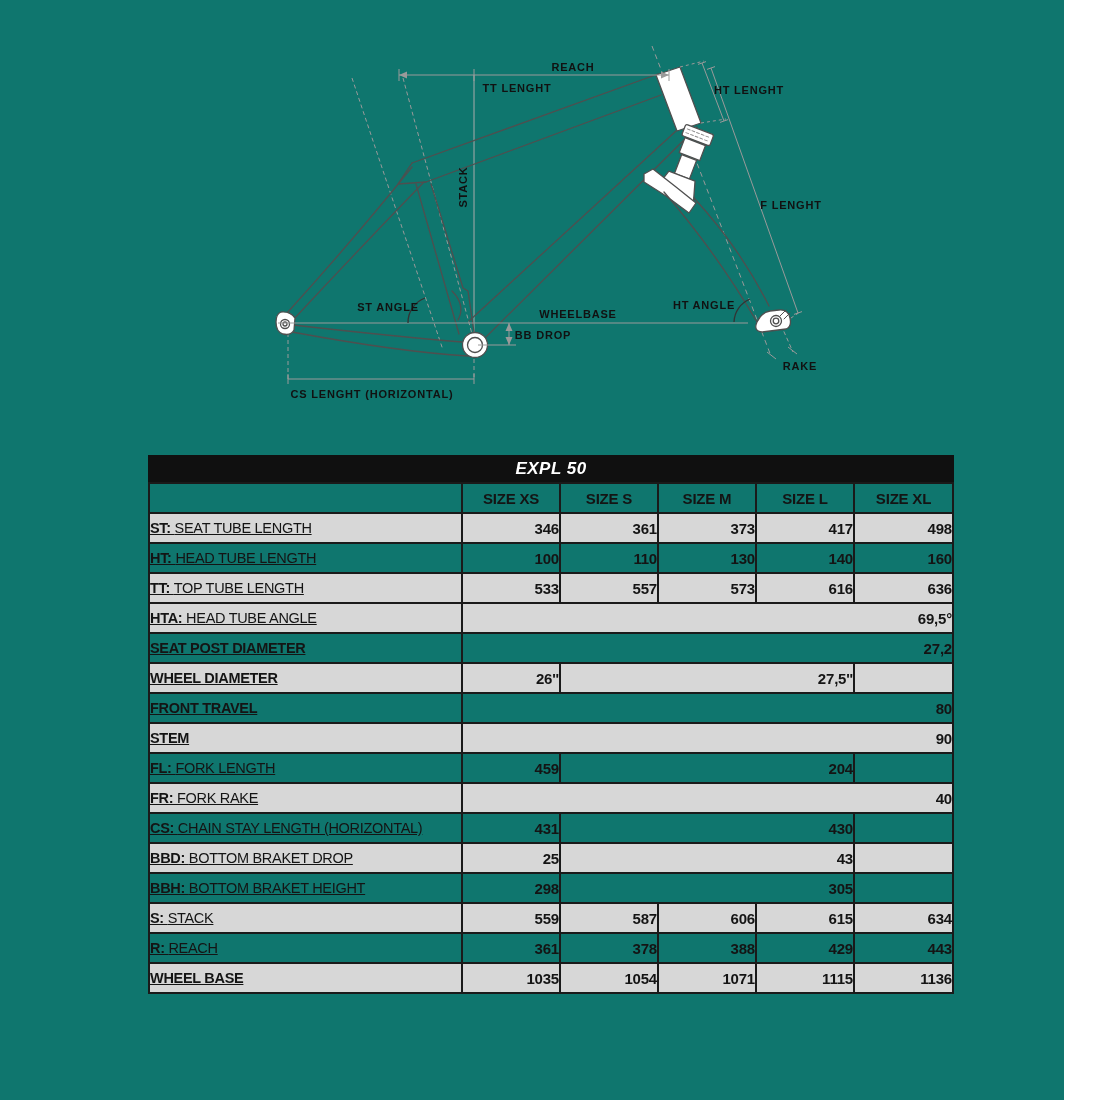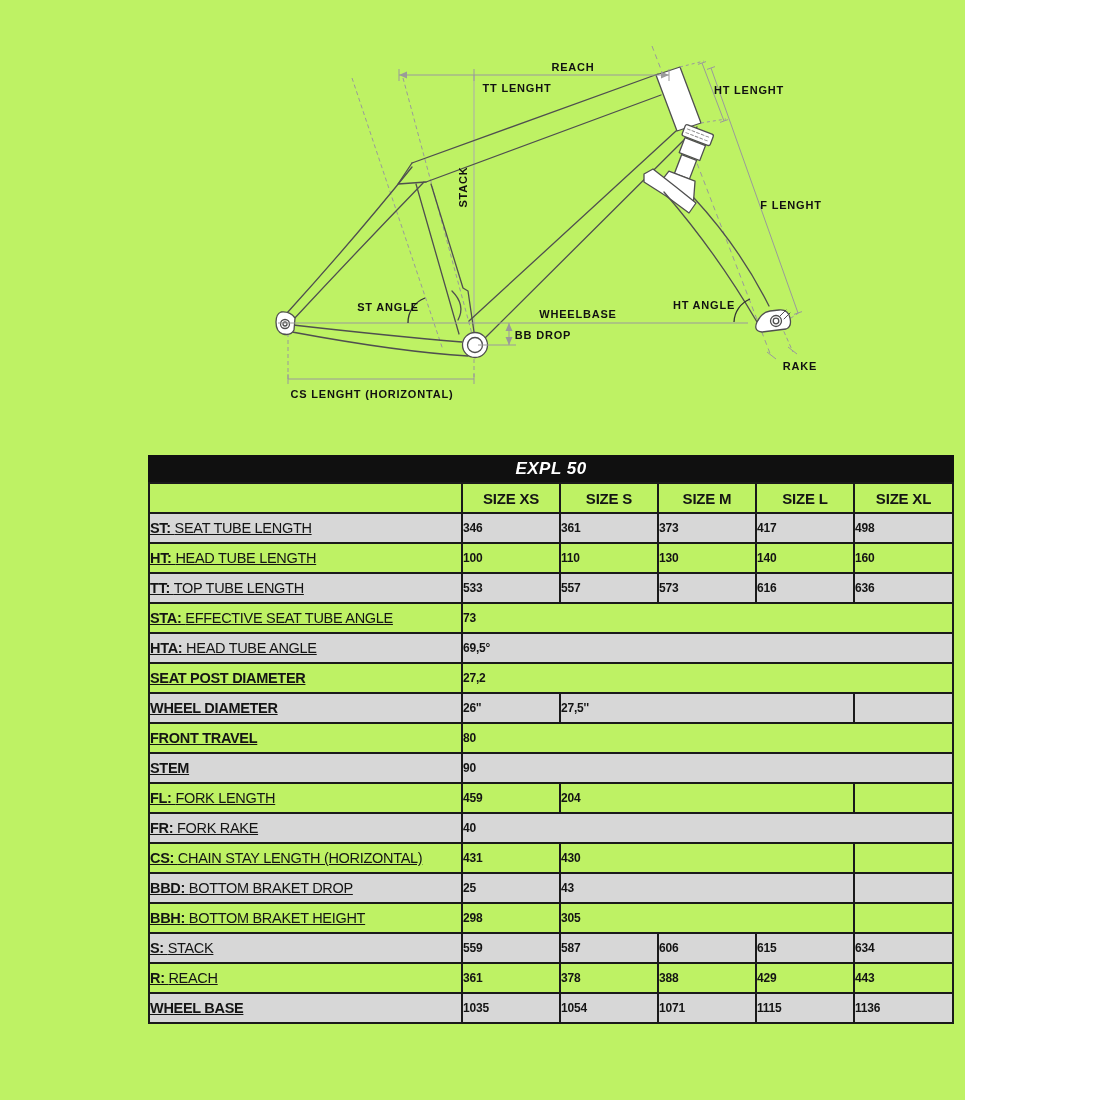--- a/index.html
+++ b/index.html
@@ -1,18 +1,18 @@
 <!DOCTYPE html>
 <html><head>
 <meta charset="utf-8">
 <style>
   html,body { margin:0; padding:0; background:#fff; }
   .page {
-    position:relative; width:925px; height:1100px; background:#bef264;
-    font-family:"Liberation Sans", sans-serif; overflow:hidden;padding-left:40px;
+    position:relative; width:1064px; height:1100px; background:#0f766e;
+    font-family:"Liberation Sans", sans-serif; overflow:hidden;
   }
   svg text {
     font-family:"Liberation Sans", sans-serif;
     font-weight:bold; font-size:11px; letter-spacing:0.8px; fill:#111;
   }
   .spec { position:absolute; left:148px; top:455px; width:806px; }
   .expl-bar {
     background:#101010; color:#ffffff; font-weight:bold; font-size:17px;
     line-height:27px; height:27px; text-align:center; letter-spacing:0.5px;font-style:italic;
   }
@@ -20,21 +20,21 @@
     border-collapse:collapse; table-layout:fixed; width:806px;
     border:2px solid #1a1a1a;
   }
   table.geo th, table.geo td {
     border:2px solid #1a1a1a; height:28px; padding:0;
     color:#141414; overflow:hidden; white-space:nowrap;
   }
   table.geo th { font-size:15px; font-weight:bold; text-align:center; letter-spacing:-0.2px; }
   td.lbl { text-align:left; padding-left:8px; font-size:14.5px; letter-spacing:-0.3px;text-decoration:underline; }
   td.lbl b { letter-spacing:-0.3px; }
-  td.num { text-align:left; font-weight:bold; font-size:12px; letter-spacing:-0.2px; }
+  td.num { text-align:right; font-weight:bold; font-size:15px; letter-spacing:-0.2px; }
   tr.g { background:#d7d7d7; }
   td.nr { border-right:hidden;margin-top:44px; }
   td.nl { border-left:hidden; }
 </style>
 </head>
 <body>
 
 <div class="page">
 
   <svg width="1100" height="450" viewBox="0 0 1100 450" style="position:absolute;left:0;top:0;">
@@ -197,24 +197,20 @@
             <td class="num">160</td>
           </tr>
           <tr class="g">
             <td class="lbl"><b>TT: </b>TOP TUBE LENGTH</td>
             <td class="num">533</td>
             <td class="num">557</td>
             <td class="num">573</td>
             <td class="num">616</td>
             <td class="num">636</td>
           </tr>
-          <tr>
-            <td class="lbl"><b>STA: </b>EFFECTIVE SEAT TUBE ANGLE</td>
-            <td class="num" colspan="5">73</td>
-          </tr>
           <tr class="g">
             <td class="lbl"><b>HTA: </b>HEAD TUBE ANGLE</td>
             <td class="num" colspan="5">69,5°</td>
           </tr>
           <tr>
             <td class="lbl"><b>SEAT POST DIAMETER</b></td>
             <td class="num" colspan="5">27,2</td>
           </tr>
           <tr class="g">
             <td class="lbl"><b>WHEEL DIAMETER</b></td>

